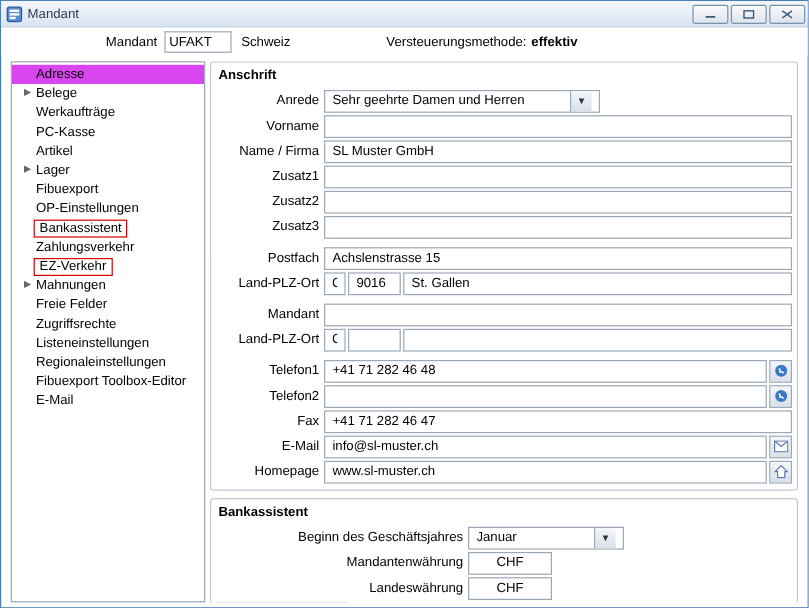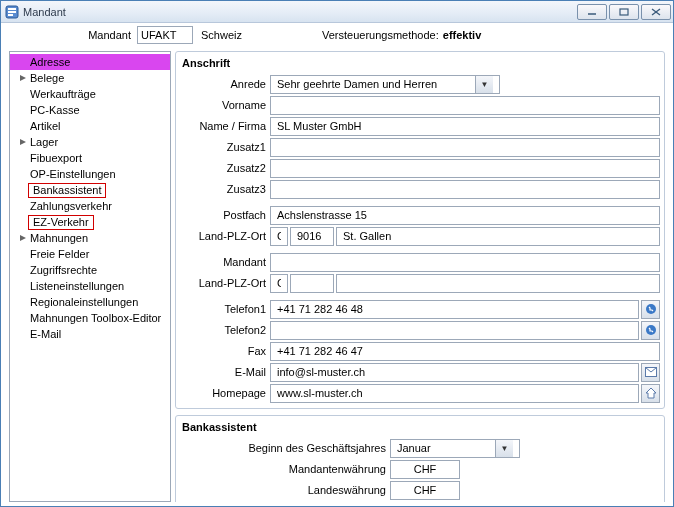--- a/index.html
+++ b/index.html
@@ -264,21 +264,21 @@
         <div class="item">
           <span class="spacer"></span>
           <span class="label">Listeneinstellungen</span>
         </div>
         <div class="item">
           <span class="spacer"></span>
           <span class="label">Regionaleinstellungen</span>
         </div>
         <div class="item">
           <span class="spacer"></span>
-          <span class="label">Mahnungen Toolbox-Editor</span>
+          <span class="label">Fibuexport Toolbox-Editor</span>
         </div>
         <div class="item">
           <span class="spacer"></span>
           <span class="label">E-Mail</span>
         </div>
       </div>
 
     <div class="main">
 
       <div class="groupbox">

